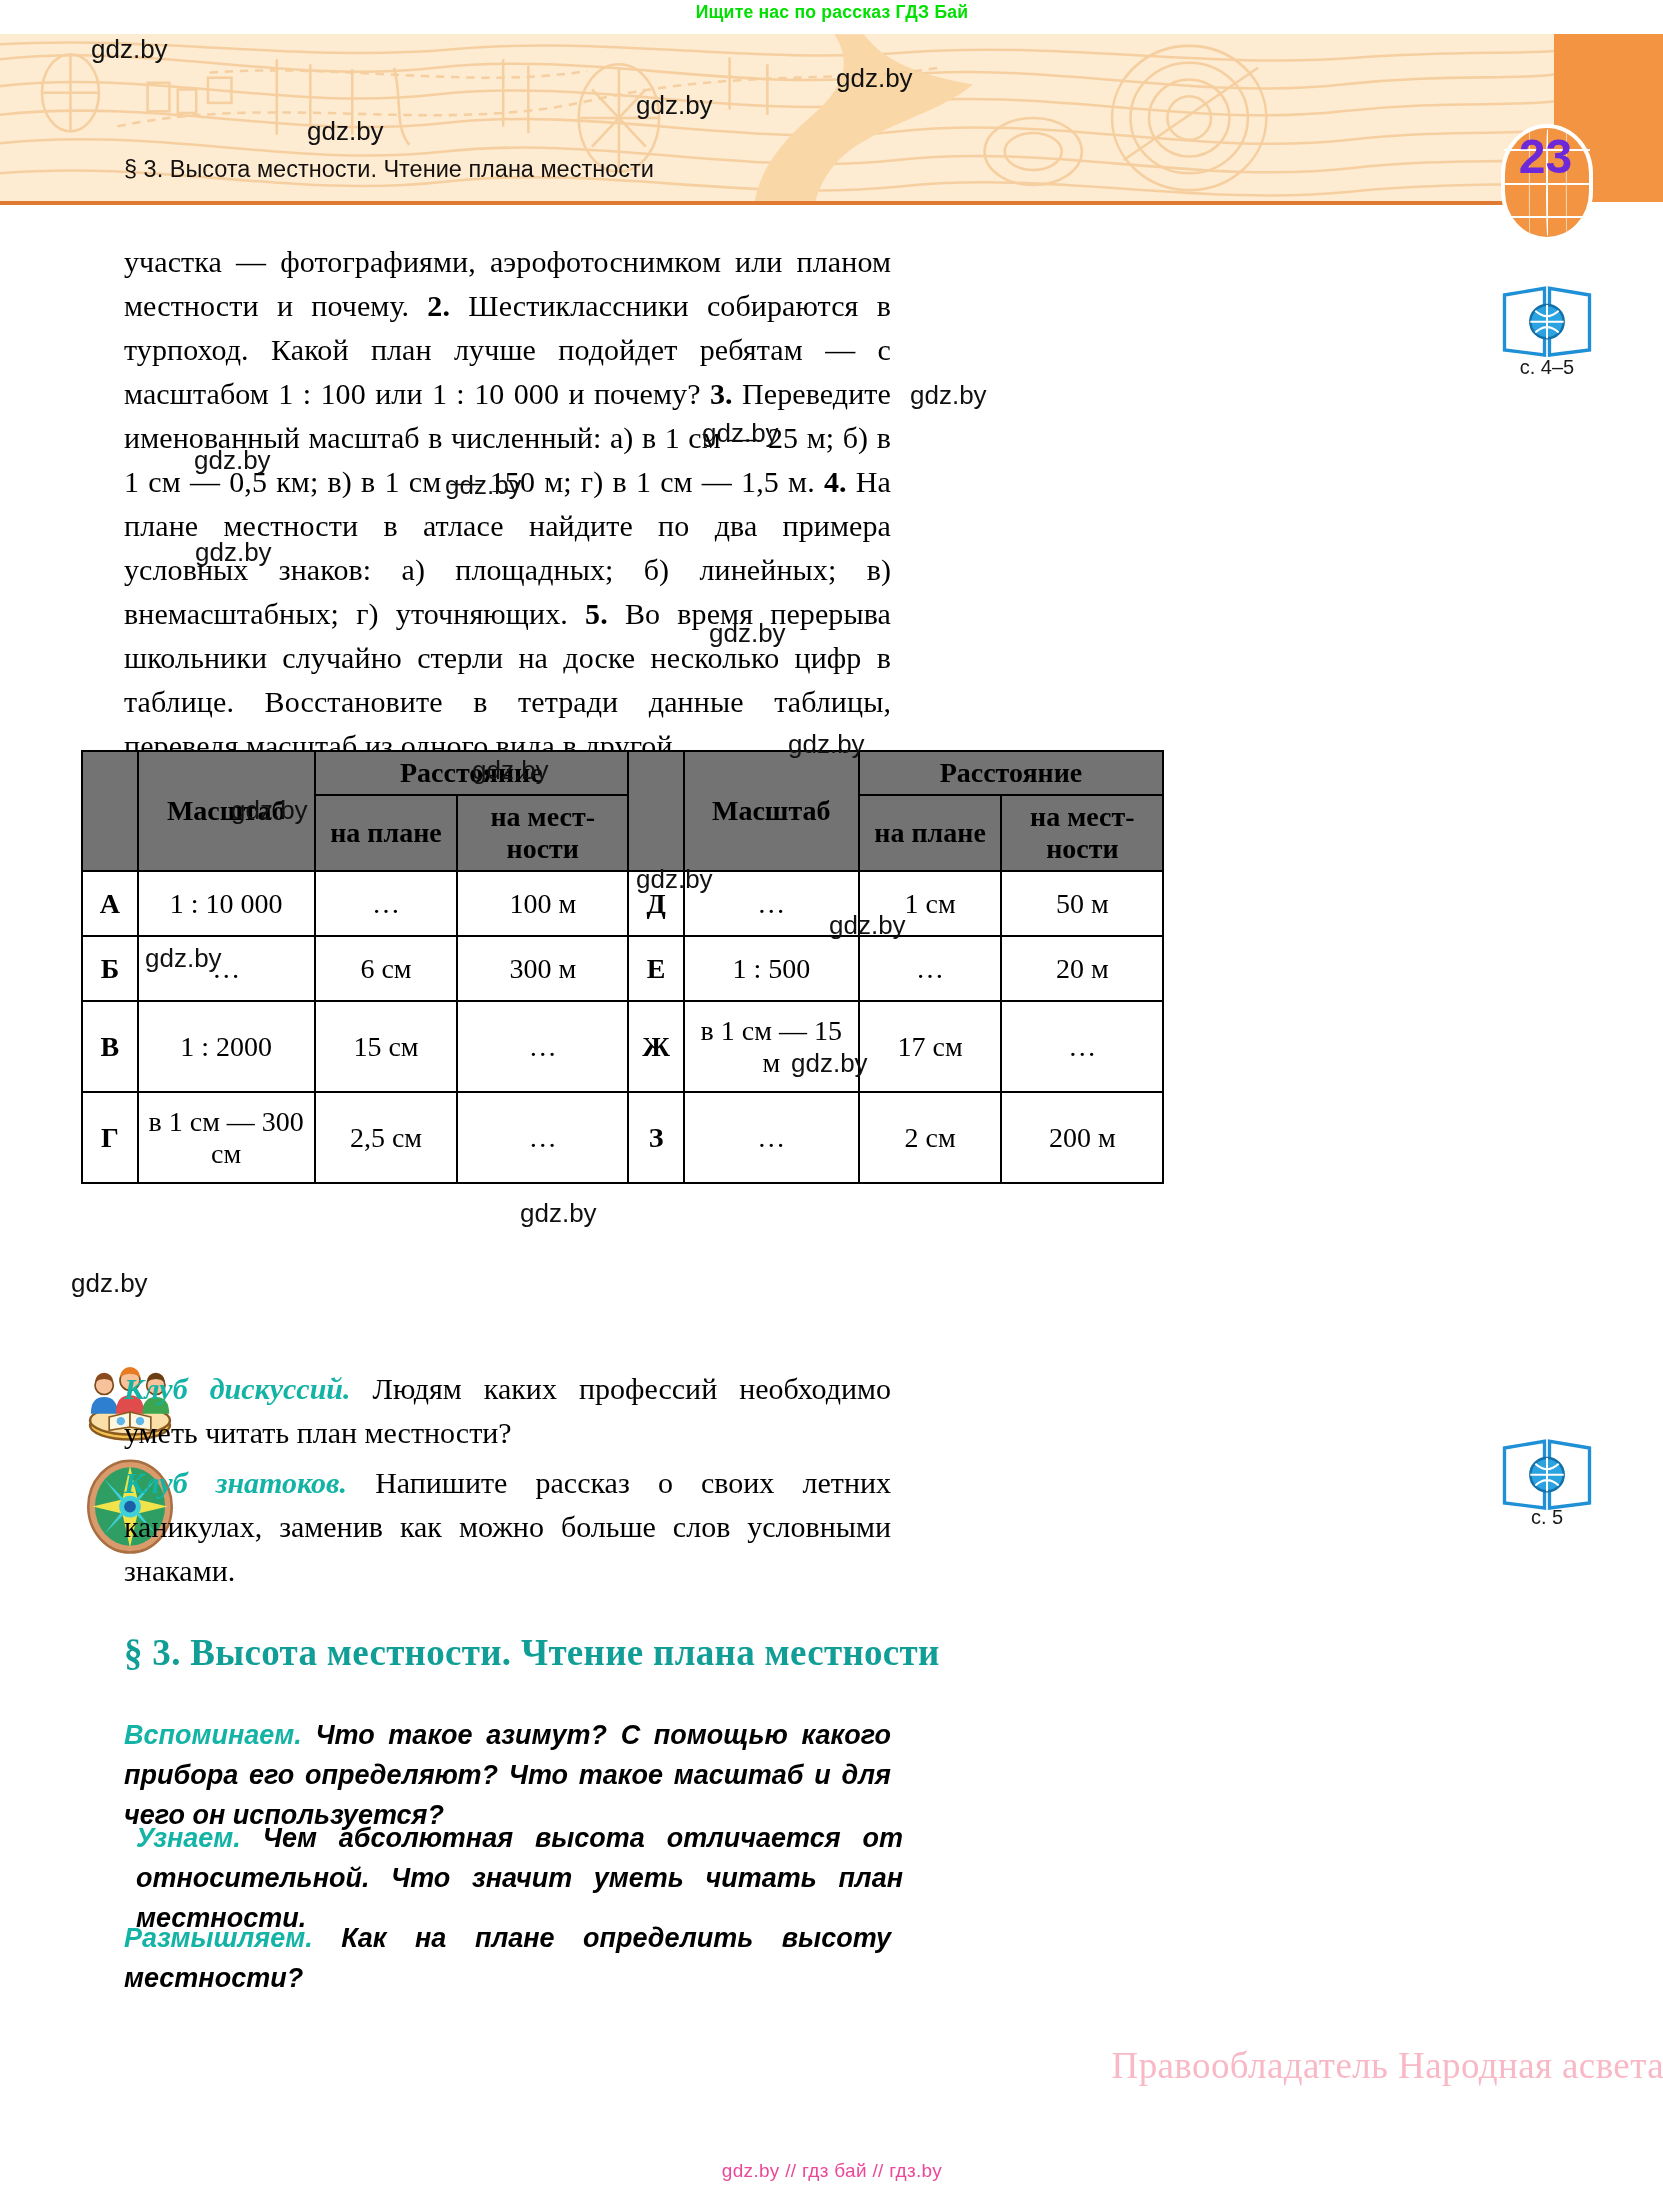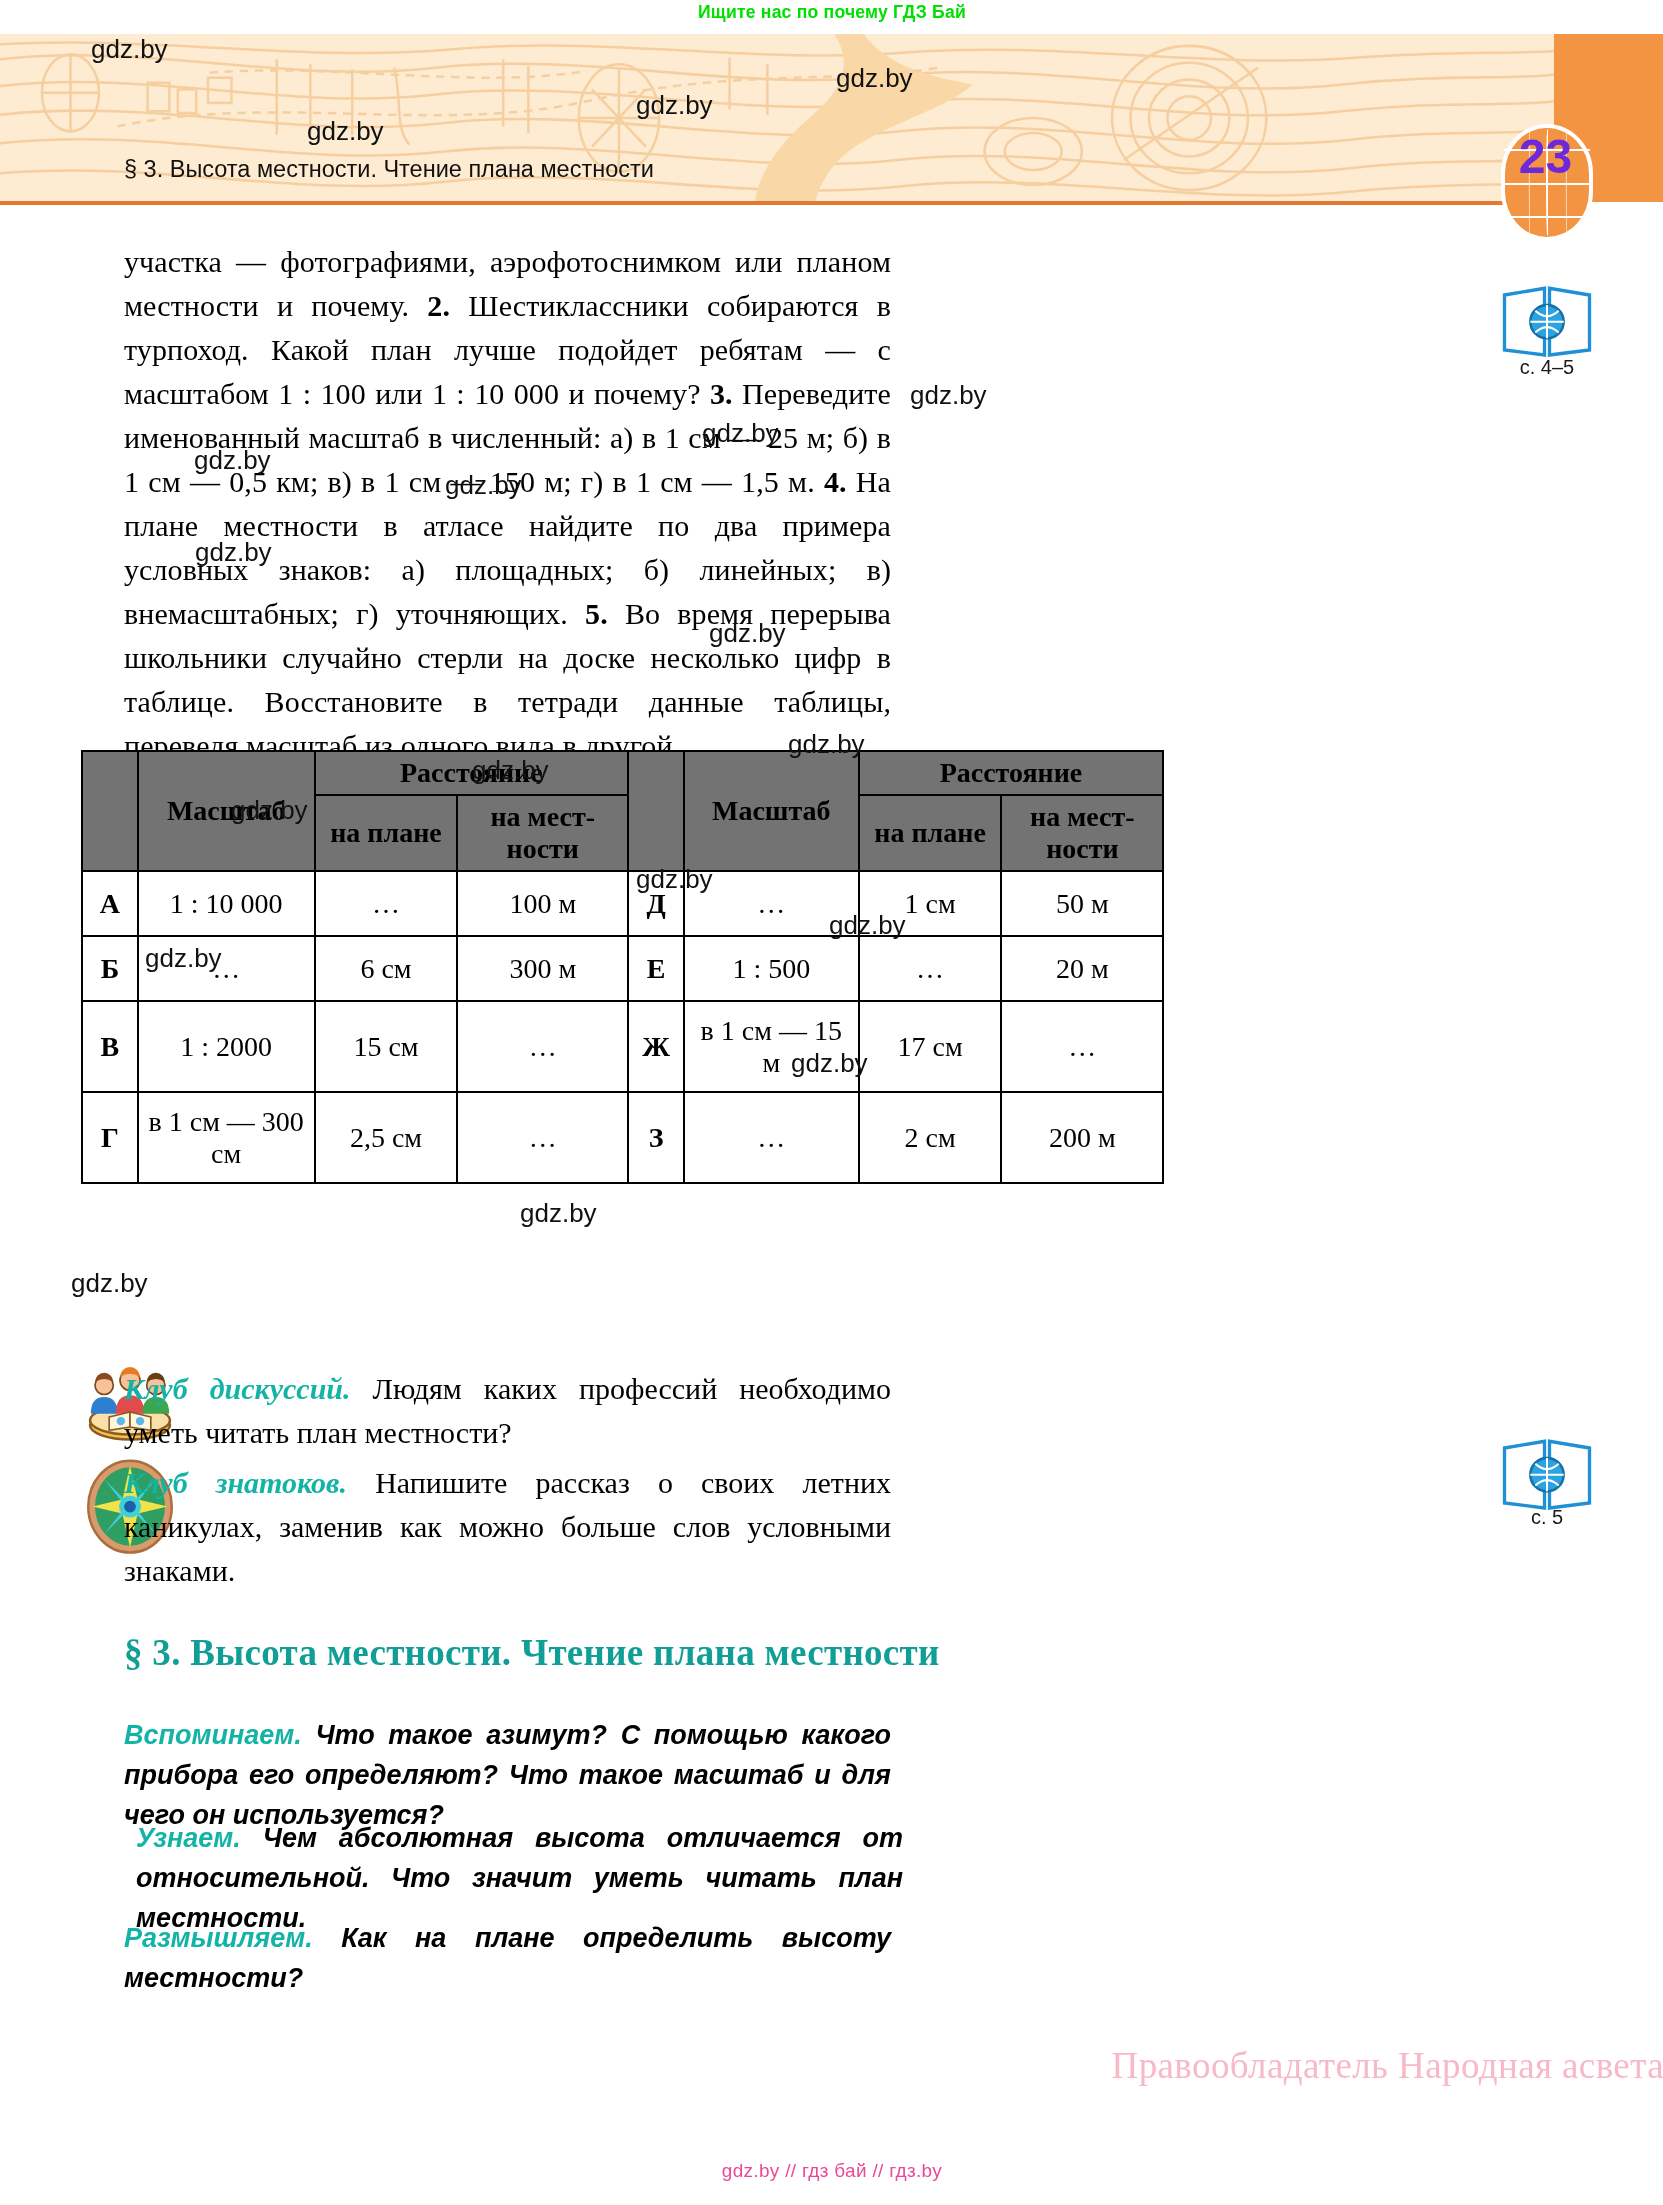--- a/index.html
+++ b/index.html
@@ -240,21 +240,21 @@
     text-align: center;
     color: #ec4899;
     font-family: "Liberation Sans", sans-serif;
     font-size: 19px;
     letter-spacing: 0.3px;
   }
 </style>
 </head>
 <body>
 
-<div class="top-promo">Ищите нас по почему ГДЗ Бай</div>
+<div class="top-promo">Ищите нас по рассказ ГДЗ Бай</div>
 
 <div class="header-band">
   <svg width="1554" height="168" viewBox="0 0 1853 200" aria-hidden="true">
     <g fill="none" stroke="#f6cfa0" stroke-width="3">
       <path d="M0,30 C180,10 340,60 520,40 C700,20 880,70 1060,50 C1240,30 1420,80 1600,60 C1720,47 1800,55 1853,48"></path>
       <path d="M0,62 C180,42 340,92 520,72 C700,52 880,102 1060,82 C1240,62 1420,112 1600,92 C1720,79 1800,87 1853,80"></path>
       <path d="M0,96 C190,76 350,126 530,106 C710,86 890,136 1070,116 C1250,96 1430,146 1610,126 C1725,113 1805,121 1853,114"></path>
       <path d="M0,130 C190,110 350,160 530,140 C710,120 890,170 1070,150 C1250,130 1430,180 1610,160 C1725,147 1805,155 1853,148"></path>
       <path d="M0,166 C190,150 350,196 530,176 C710,156 890,200 1070,182 C1250,162 1430,206 1610,188 C1725,176 1805,182 1853,176"></path>
       <path d="M0,12 C200,2 360,34 540,18 C720,2 900,36 1080,22 C1260,8 1440,42 1620,28 C1730,20 1800,24 1853,20"></path>

